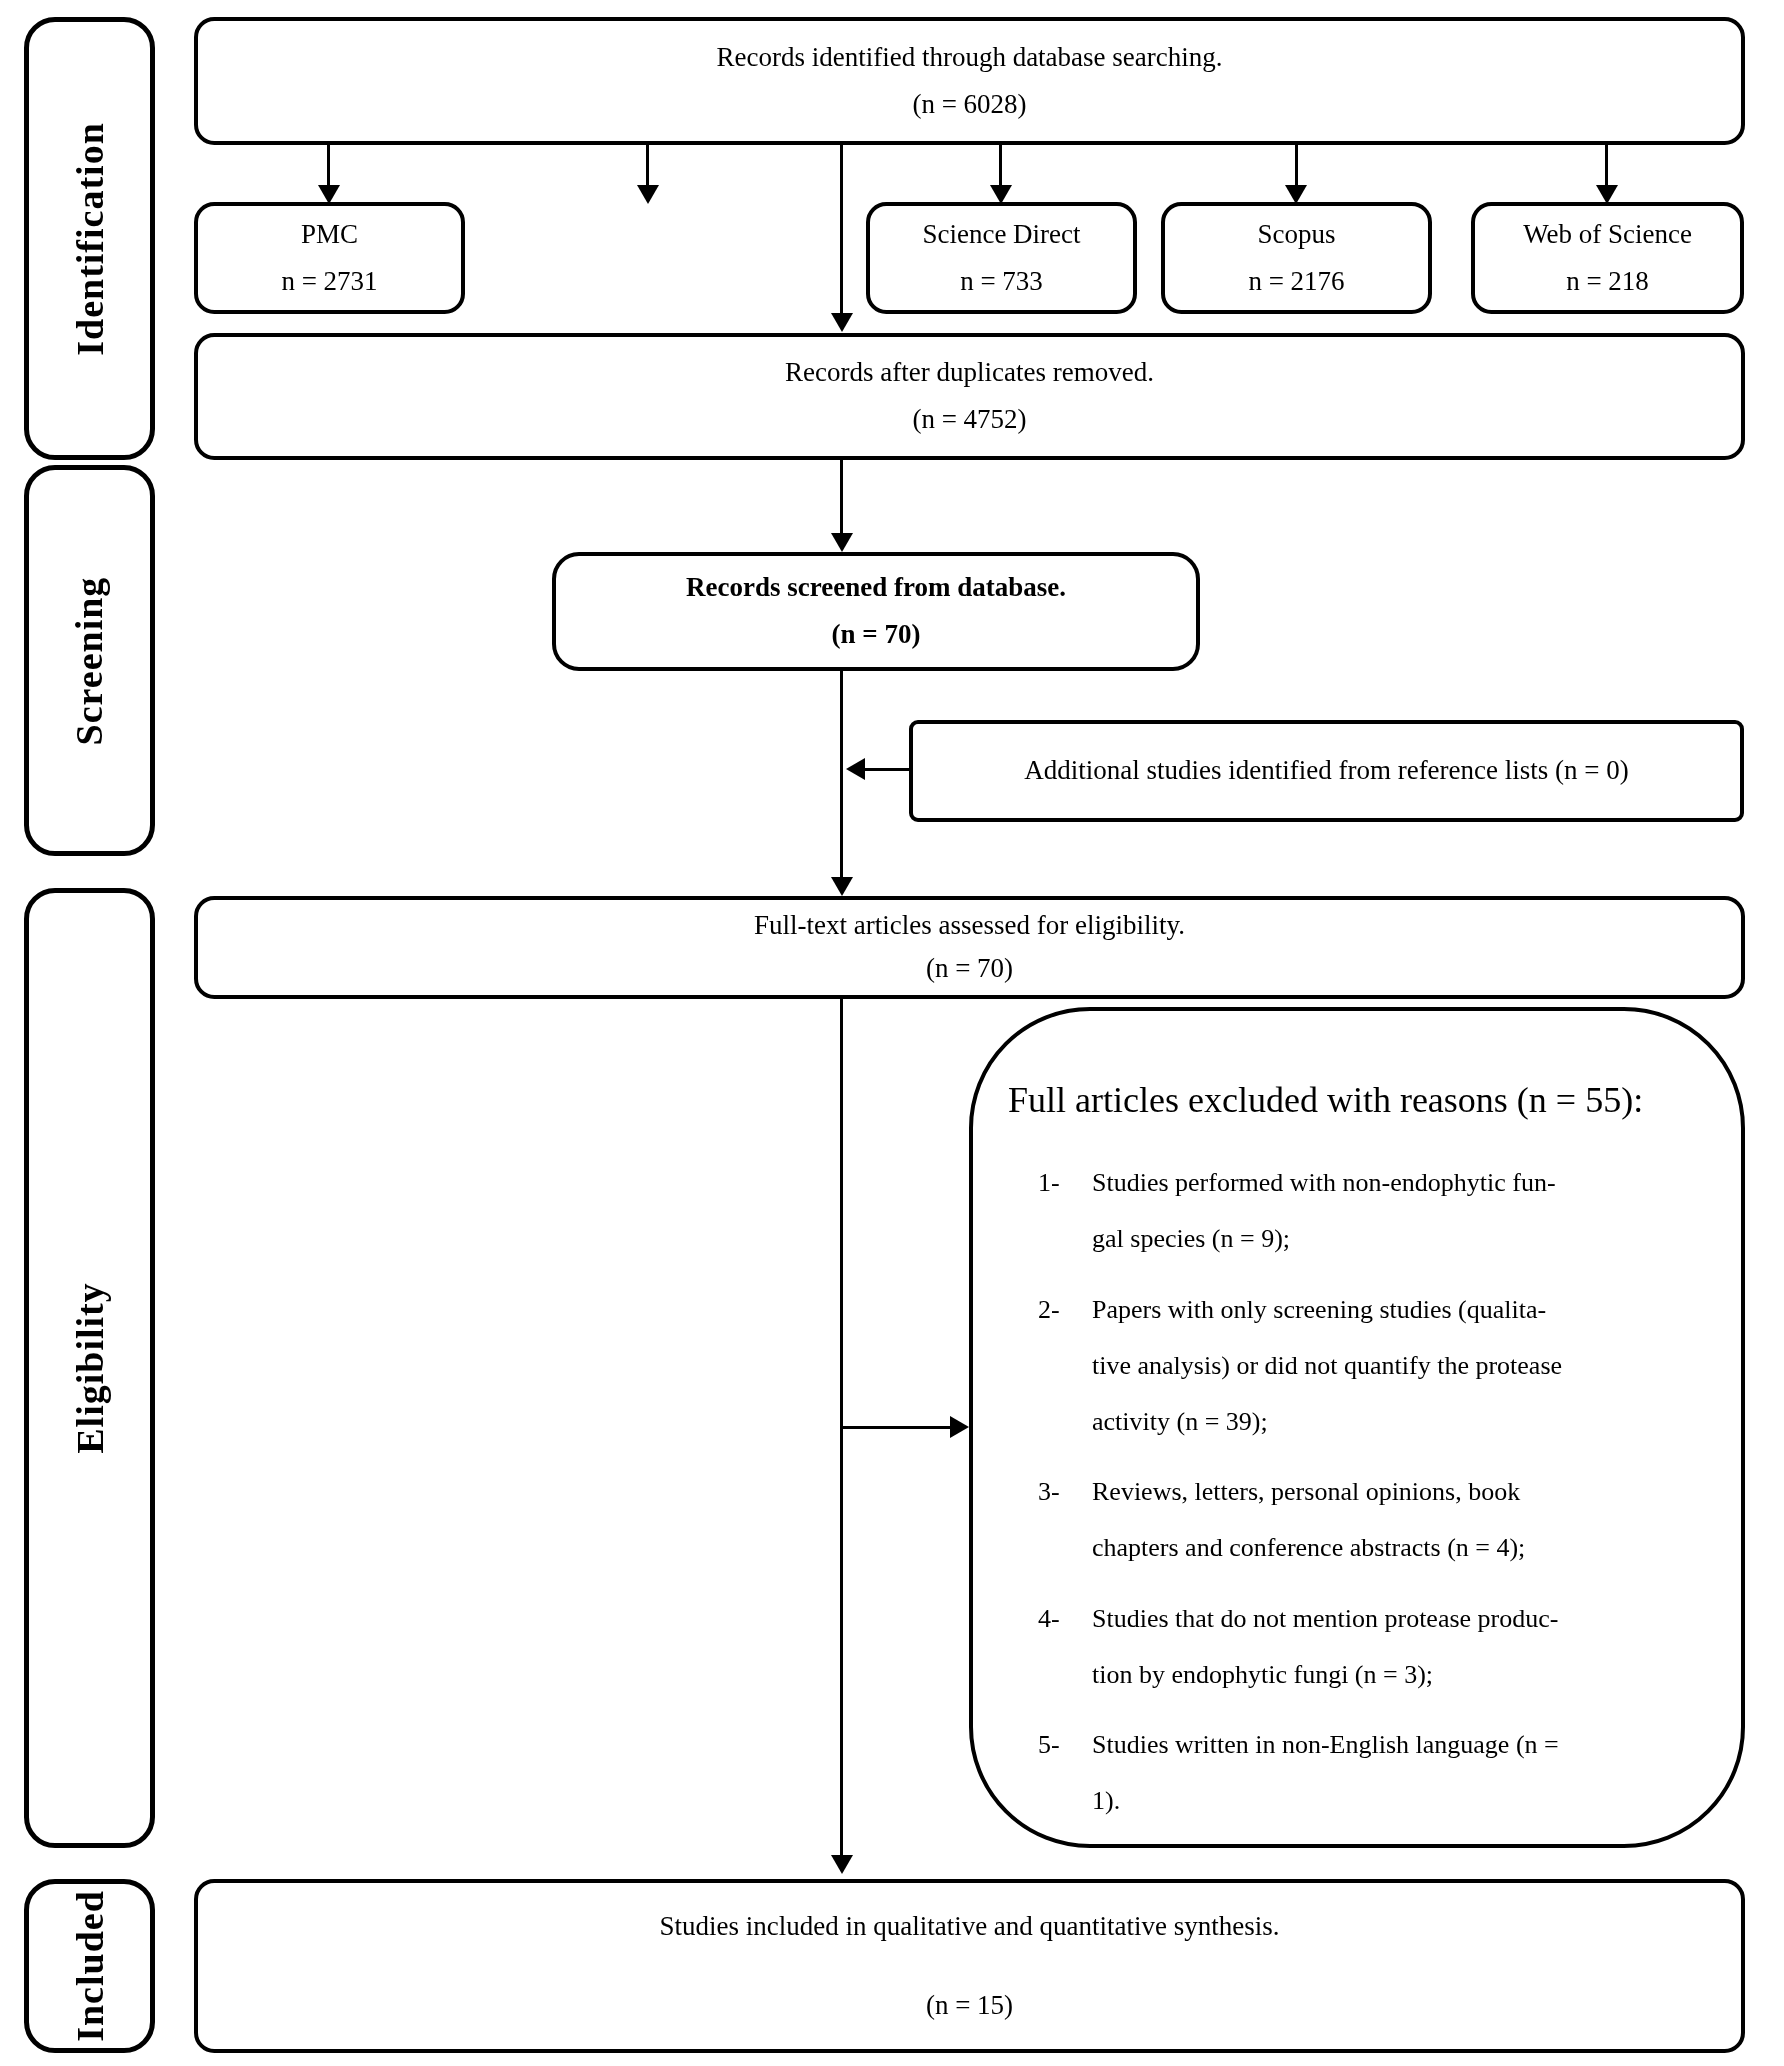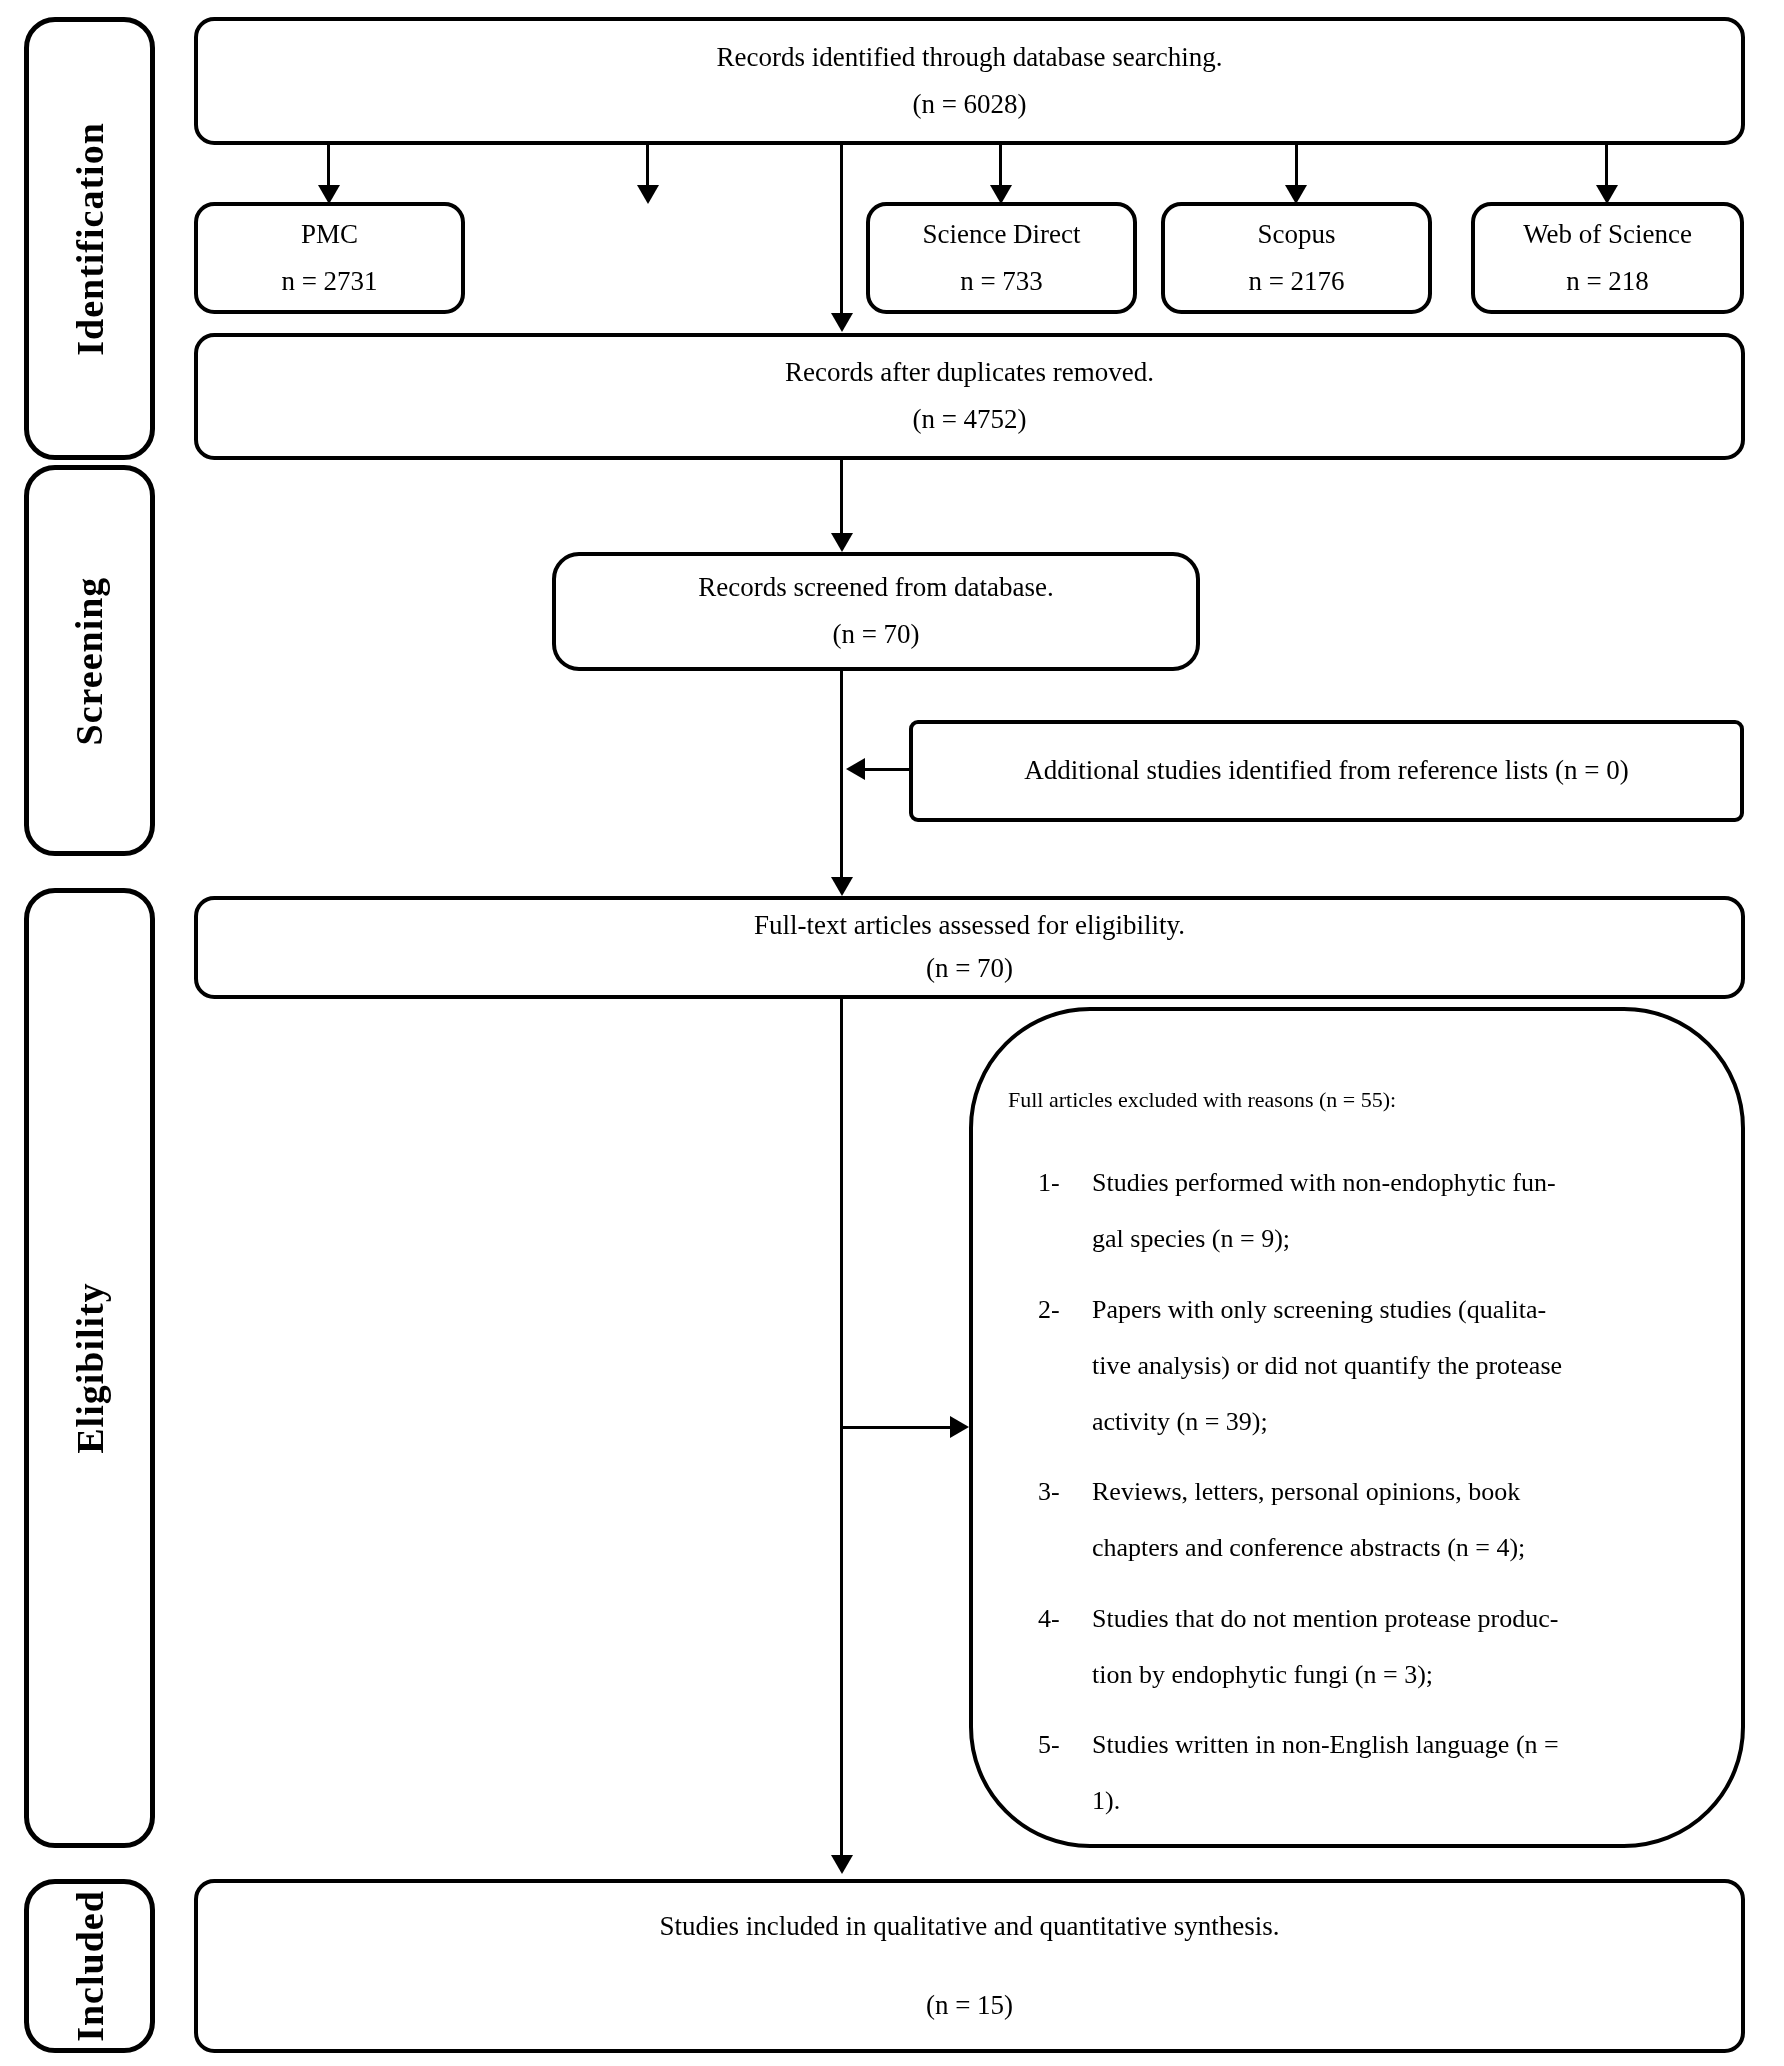--- a/index.html
+++ b/index.html
@@ -51,21 +51,21 @@
   
   #excluded-box{
     position:absolute;
     background:#fff;border:4.4px solid #000;border-radius:121px;
     box-sizing:border-box;
     padding:72px 32px 19.4px 35px;
     font-size:26px;
     text-align:left;
   }
   #excluded-box .ex-heading{
-    font-size:22px;line-height:34px;margin-bottom:38px;
+    font-size:36px;line-height:34px;margin-bottom:38px;
   }
   .ex-item{display:flex;margin-bottom:14.5px;}
   .ex-item .ex-num{width:54px;padding-left:30px;flex:0 0 auto;line-height:56px;}
   .ex-item .ex-text{flex:1 1 auto;white-space:pre-line;line-height:56px;}
 </style>
 </head>
 <body>
 
 <div id="stage">
 
@@ -119,21 +119,21 @@
   </div>
 
   <div class="box" style="left:194px;top:333px;width:1551px;height:127px;">
     <div class="bx-title">Records after duplicates removed.</div>
     <div class="bx-count">(n = 4752)</div>
   </div>
 
   <div class="vline" style="left:840px;top:460px;height:75px;"></div>
   <div class="arrow-down" style="left:831px;top:533px;"></div>
 
-  <div class="box" style="left:552px;top:552px;width:648px;height:119px;border-radius:27px;">
+  <div class="box" style="left:552px;top:552px;width:648px;height:119px;border-radius:27px;font-weight:bold;">
     <div class="bx-title">Records screened from database.</div>
     <div class="bx-count">(n = 70)</div>
   </div>
 
   <div class="vline" style="left:840px;top:671px;height:207px;"></div>
   <div class="arrow-down" style="left:831px;top:877px;"></div>
 
   <div class="box" style="left:909px;top:720px;width:835px;height:102px;border-radius:9px;justify-content:center;">
     <div class="bx-title">Additional studies identified from reference lists (n = 0)</div>
   </div>

